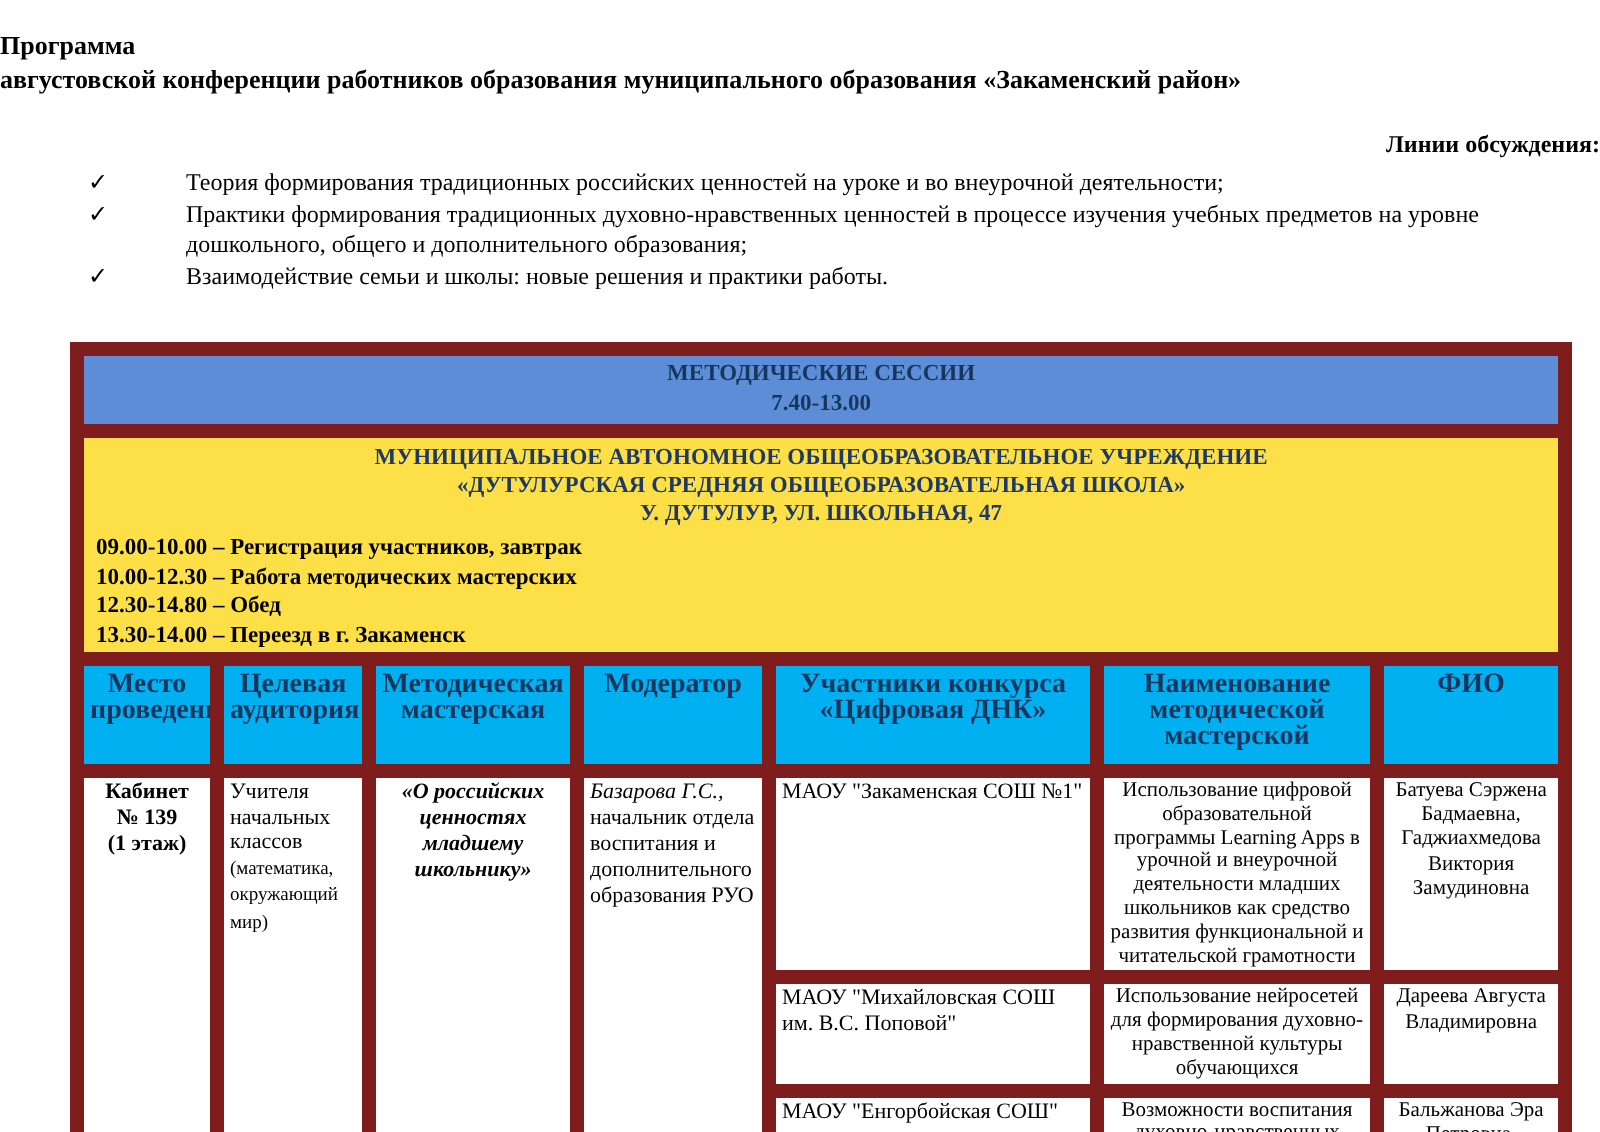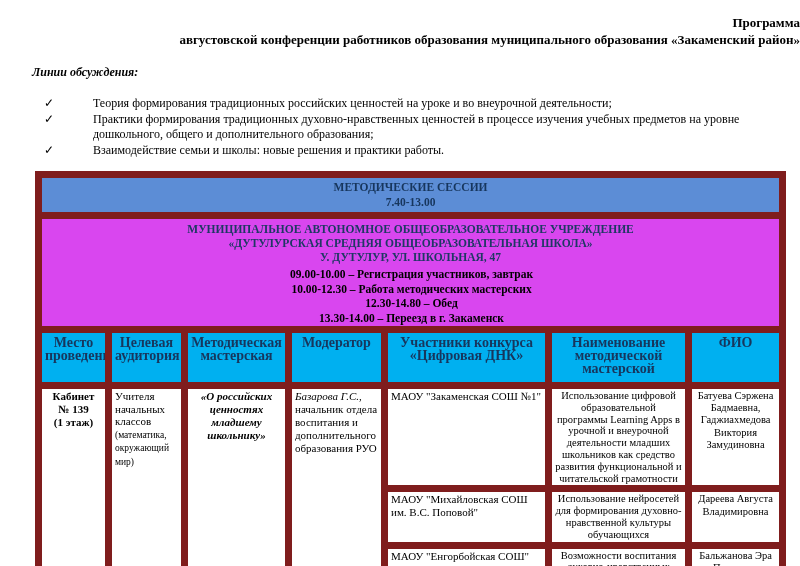--- a/index.html
+++ b/index.html
@@ -7,29 +7,29 @@
     width: 800px; height: 566px;
     font-family: "Liberation Serif", serif;
     color: #000;
     overflow: hidden;
   }
   .page { position: relative; width: 800px; height: 566px; background: #fff; }
 
   
   .titleblock {
     padding-top: 14px;
-    text-align: right;
+    text-align: left;
     font-weight: bold;
     font-size: 13px;
     line-height: 17px;
   }
 
   
   .discussion { margin: 17px 0 0 32px; font-size: 12px; }
-  .disc-heading { font-weight: bold; font-style: italic; line-height: 15px; margin-bottom: 16px; }
+  .disc-heading { font-weight: bold; line-height: 15px; margin-bottom: 4px; text-align: right; }
   .check-item { display: flex; margin-left: 12px; width: 735px; line-height: 15px; margin-bottom: 1px; }
   .check { flex: 0 0 16px; width: 16px; color: #000; }
   .check-text { flex: 1; margin-left: 33px; }
 
   
   .conf-table {
     position: absolute; left: 35px; top: 171px;
     width: 744px;
     border-collapse: collapse; table-layout: fixed;
     font-size: 10.5px; line-height: 11.8px;
@@ -43,28 +43,28 @@
 
   tr.r1 td {
     height: 32px;
     background: #5C8DD6;
     color: #17365D;
     text-align: center;
     font-weight: bold;
     font-size: 11.5px; line-height: 15px;
     vertical-align: middle;
   }
-  tr.r2 td { height: 83px; background: #d946ef; padding: 3px 4px 1px 4px; }
+  tr.r2 td { height: 83px; background: #fde047; padding: 3px 4px 1px 4px; }
   .venue-center div {
     text-align: center; font-weight: bold; color: #1F3864;
     font-size: 11.5px; line-height: 14px;
   }
   .schedule { margin-top: 3px; }
   .schedule div {
-    text-align: center; font-weight: bold; color: #000;
+    text-align: left; font-weight: bold; color: #000;
     font-size: 11.5px; line-height: 14.5px; padding-left: 2px;
   }
 
   tr.head th {
     height: 45px;
     background: #00B0F0;
     color: #17365D;
     font-weight: bold;
     text-align: center;
     font-size: 14px; line-height: 13px;

